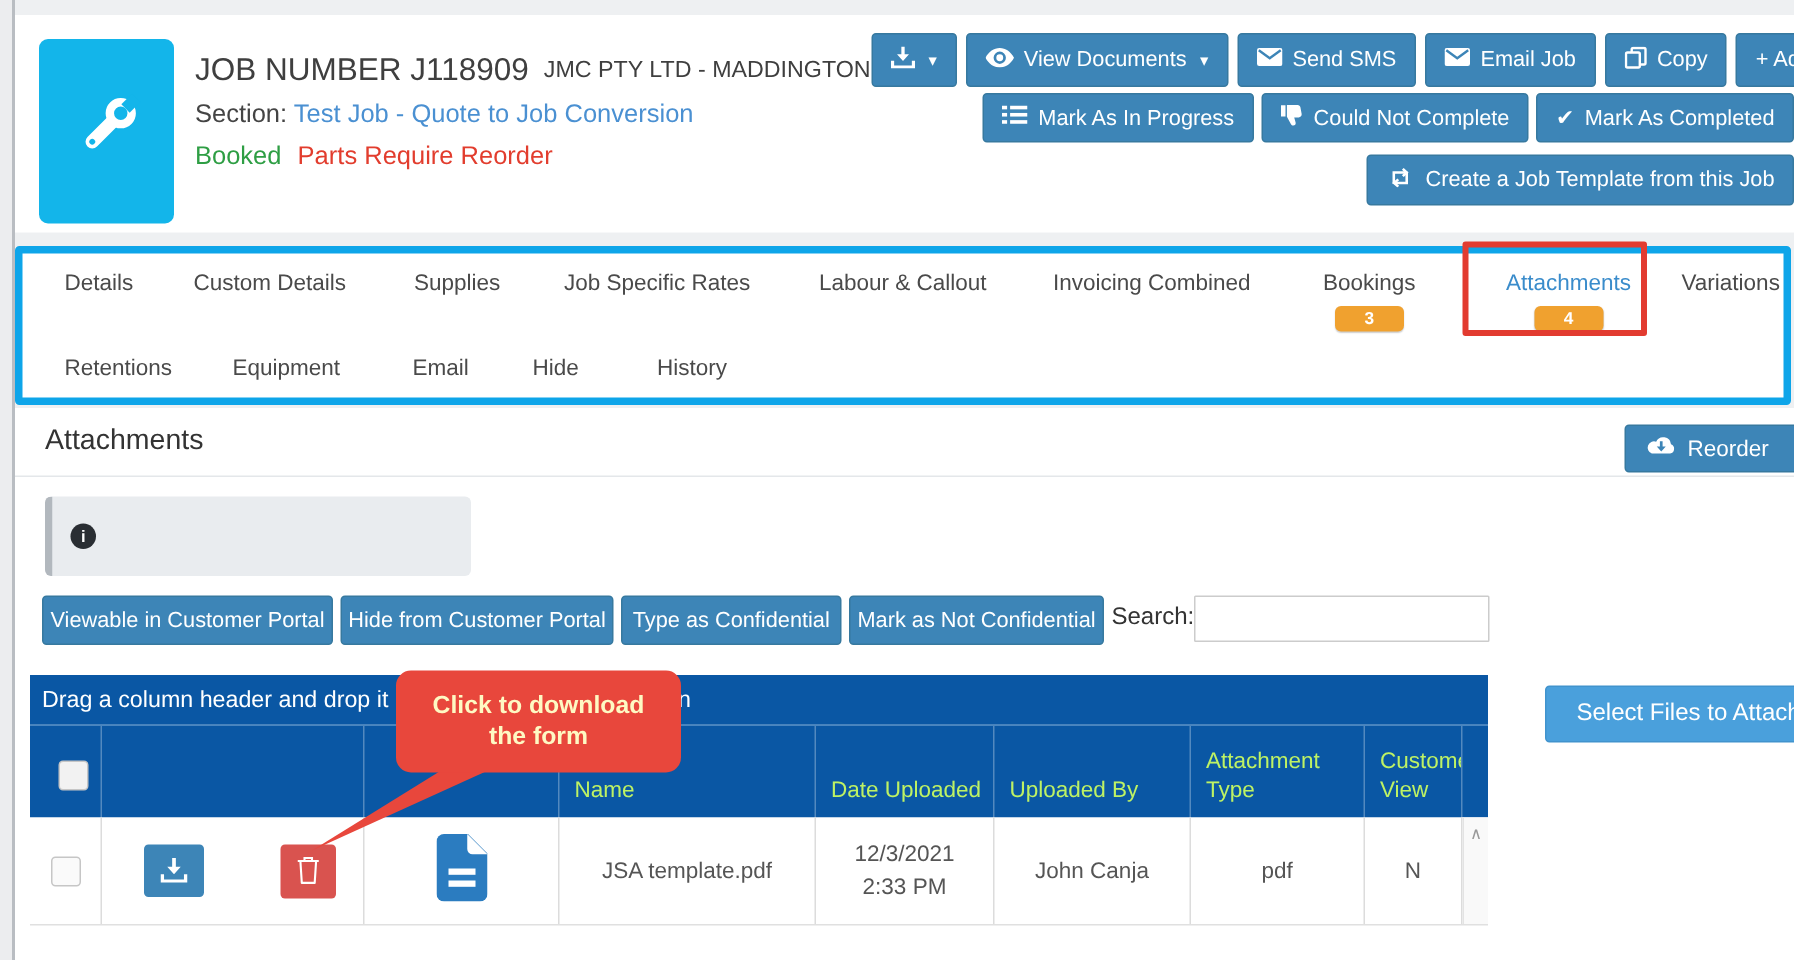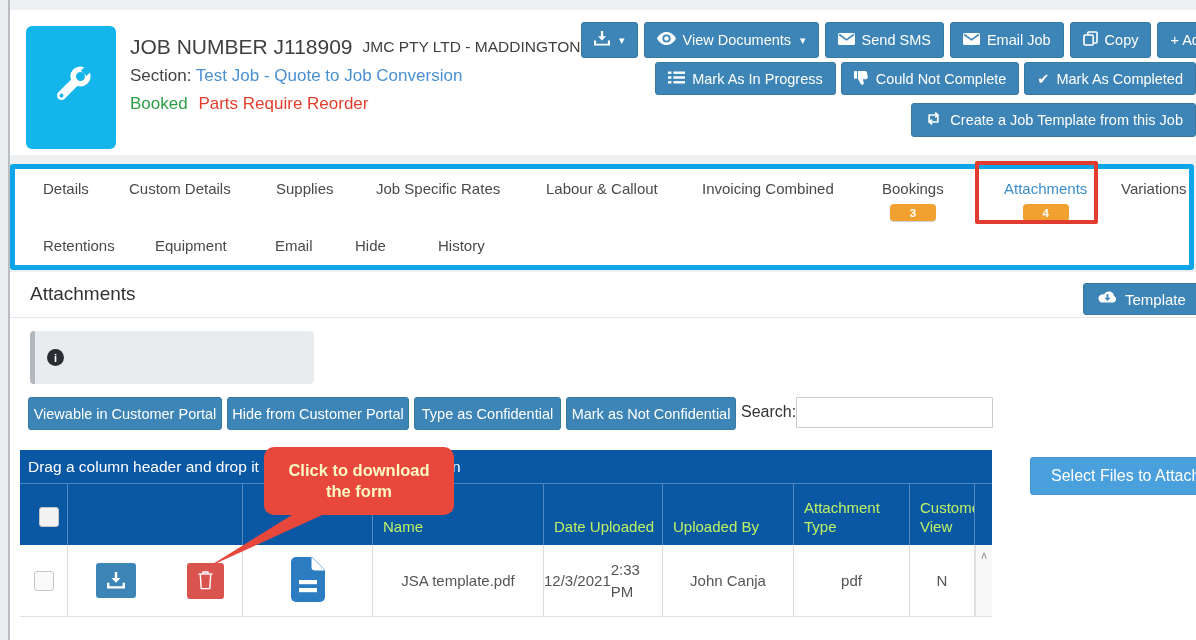--- a/index.html
+++ b/index.html
@@ -50,21 +50,21 @@
   .gh.last{border-right:none;}
   .gbody{position:absolute;left:0;top:95px;width:972px;height:72px;background:#fff;display:flex;border-bottom:1px solid #e0e0e0;box-sizing:border-box;}
   .gc{box-sizing:border-box;border-right:1px solid #dcdcdc;display:flex;align-items:center;justify-content:center;
       font-size:15px;color:#555;overflow:hidden;}
   .gc.last{border-right:none;}
   .cb{width:20px;height:20px;background:#fafafa;border:1px solid #c6c6c6;border-radius:3px;cursor:pointer;box-sizing:border-box;}
   .cb.head{background:#f2f2f2;margin:0 0 9px 9px;}
   .icon-btn{border-radius:3px;display:flex;align-items:center;justify-content:center;cursor:pointer;}
   .dl-row-btn{width:40px;height:35px;background:#3d85b7;}
   .trash-btn{width:37px;height:36px;background:#d9534f;}
-  .date-cell{flex-direction:row;line-height:22px;}
+  .date-cell{flex-direction:column;line-height:22px;}
   .scroll-strip{background:#f9f9f9;border-left:1px solid #e3e3e3;display:flex;justify-content:center;align-items:flex-start;
                 color:#999;font-size:11px;padding-top:4px;cursor:pointer;}
   
   .callout{left:264px;top:447px;width:190px;height:68px;background:#e8473c;border-radius:10px;z-index:40;
            display:flex;flex-direction:column;align-items:center;justify-content:center;color:#fef9c3;font-weight:bold;
            font-size:16.5px;line-height:21px;text-align:center;}
   .callout-arrow{left:200px;top:503px;z-index:39;pointer-events:none;}
   .left-strip{left:0;top:0;width:8px;height:640px;background:#ecedef;}
   .left-line{left:8px;top:0;width:2px;height:640px;background:#b9bdc2;}
 </style>
@@ -250,21 +250,21 @@
   <div class="abs panel-title">Attachments</div>
   <div class="abs panel-divider"></div>
 
   <div class="abs btn dl-btn">
     <span>
       <svg width="21" height="15" viewBox="0 0 21 15">
           <path fill="#fff" d="M17 6.1A5.2 5.2 0 0 0 7.1 4.5 4 4 0 0 0 4.2 12.4h12.2a3.3 3.3 0 0 0 .6-6.3z"></path>
           <path fill="#3d85b7" d="M9.6 4.2h1.8v3.5h2.1l-3 3.3-3-3.3h2.1z"></path>
         </svg>
     </span>
-    <span>Template</span>
+    <span>Reorder</span>
   </div>
 
   <div class="abs info-box">
     <span class="info-icon">i</span>
   </div>
 
   <div class="abs btn tb-btn" style="left:28px;top:397px;width:194px;">
       <span>Viewable in Customer Portal</span>
     </div>
   <div class="abs btn tb-btn" style="left:227px;top:397px;width:182px;">

